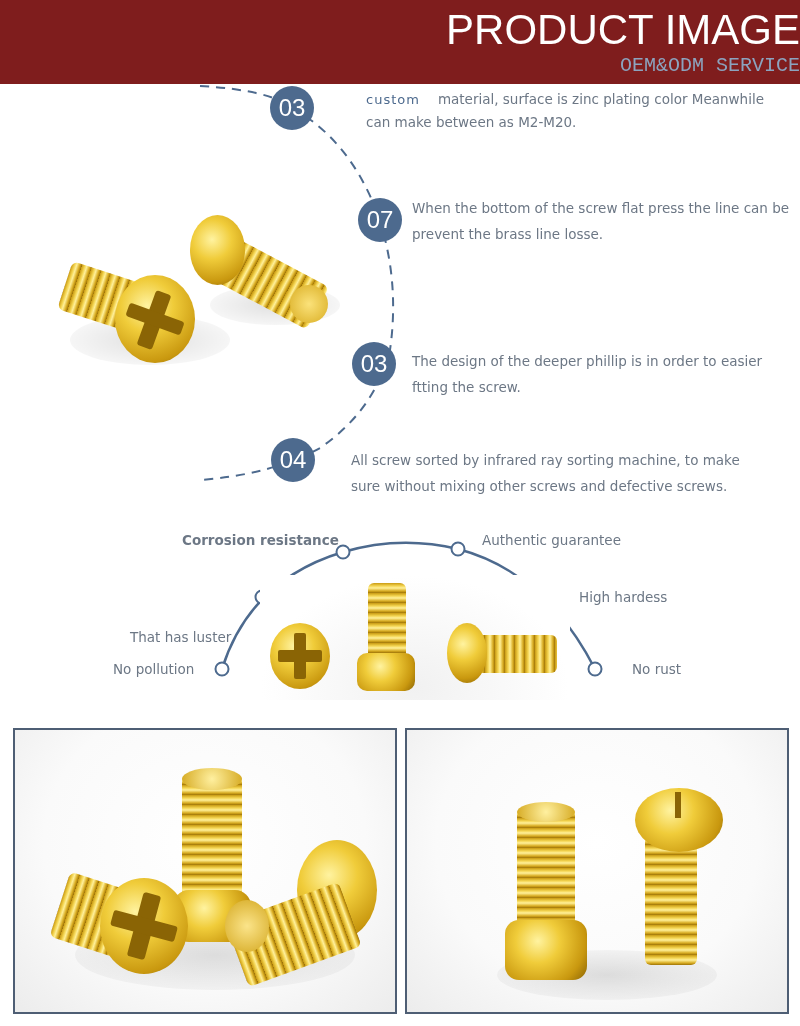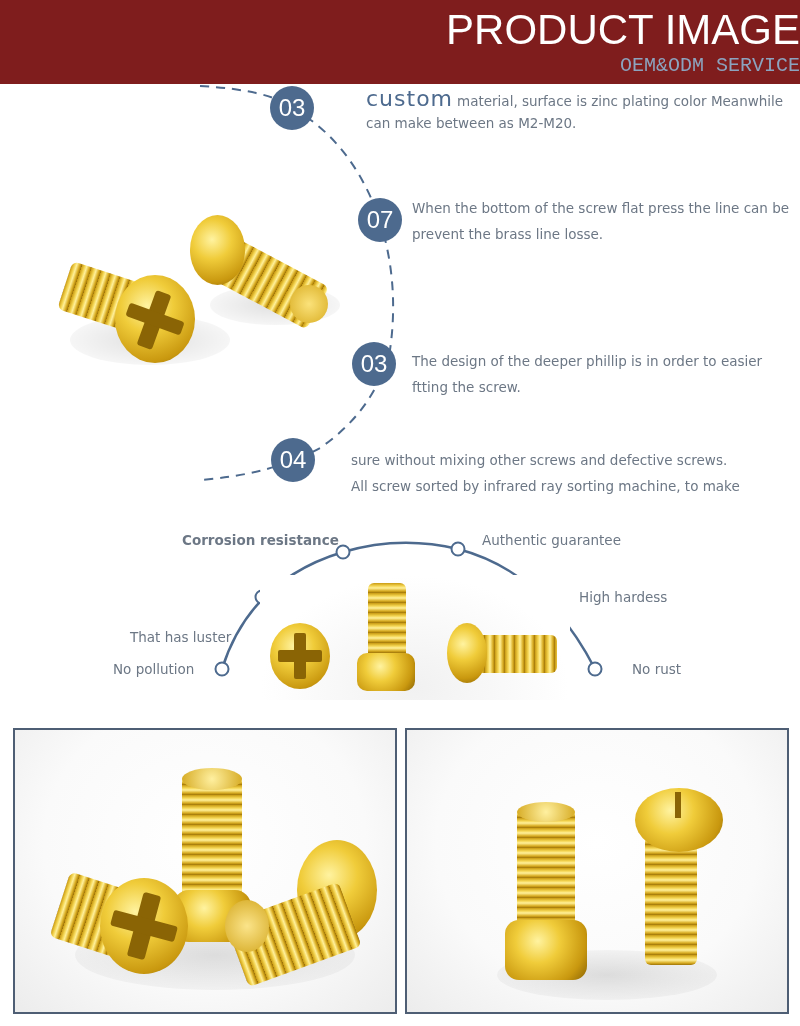--- a/index.html
+++ b/index.html
@@ -5,21 +5,21 @@
   * { box-sizing: border-box; margin: 0; padding: 0; }
   body { width: 800px; height: 1026px; background: #ffffff; font-family: "DejaVu Sans", "Liberation Sans", sans-serif; position: relative; overflow: hidden; }
   .header { position: absolute; left: 0; top: 0; width: 800px; height: 84px; background: #7f1d1d; text-align: right; }
   .header .title { position: absolute; left: 0; right: 0; top: 6px; font-family: "Liberation Sans", sans-serif; font-size: 42px; color: #ffffff; letter-spacing: 0px; line-height: 48px; }
   .header .subtitle { position: absolute; left: 0; right: 0; top: 54px; font-family: Liberation Mono, monospace; font-size: 20px; color: #8ca3be; line-height: 24px; margin-left: 15px; }
 
   .arc-svg { position: absolute; left: 0; top: 80px; }
 
   .badge { position: absolute; width: 44px; height: 44px; border-radius: 50%; background: #4d6a8e; color: #ffffff; font-family: "Liberation Sans", sans-serif; font-size: 24px; line-height: 44px; text-align: center; }
   .feature-text { position: absolute; font-family: "DejaVu Sans", sans-serif; font-size: 13.5px; color: #6c7785; line-height: 26px; }
-  .feature-text .lead { font-size: 22px; color: #4d6a8e; letter-spacing: 1px; margin-right: 4px; }
+  .feature-text .lead { font-size: 13px; color: #4d6a8e; letter-spacing: 1px; margin-right: 18px; }
 
   .prop-label { position: absolute; font-family: "DejaVu Sans", sans-serif; font-size: 13.5px; color: #6c7785; line-height: 18px; white-space: nowrap; }
 
   .photo { position: absolute; overflow: hidden; background: radial-gradient(ellipse at 50% 40%, #ffffff 0%, #fbfbfb 55%, #eeeeee 100%); }
   .frame { position: absolute; border: 2px solid #4e5e74; background: radial-gradient(ellipse at 50% 40%, #ffffff 0%, #fafafa 60%, #ececec 100%); overflow: hidden; }
   .shaft { position: absolute; border-radius: 6px; background: repeating-linear-gradient(90deg, #c99a12 0px, #f4d552 3px, #fff09a 5px, #d8ab20 8px, #9c7208 10px); }
   .shaft.v { background: repeating-linear-gradient(180deg, #c99a12 0px, #f4d552 3px, #fff09a 5px, #d8ab20 8px, #9c7208 10px); }
   .head { position: absolute; border-radius: 50%; background: radial-gradient(circle at 40% 35%, #fff3a0 0%, #f0cc3a 35%, #c9980f 75%, #8a6405 100%); }
   .cross { position: absolute; background: #8a6405; }
   .shadow { position: absolute; border-radius: 50%; background: radial-gradient(ellipse, rgba(0,0,0,0.12), rgba(0,0,0,0)); }
@@ -70,22 +70,22 @@
 </div>
 <div class="feature-text" style="left:412px; top:195px; width:388px;">
   <div>When the bottom of the screw flat press the line can be</div>
   <div>prevent the brass line losse.</div>
 </div>
 <div class="feature-text" style="left:412px; top:348px; width:388px;">
   <div>The design of the deeper phillip is in order to easier</div>
   <div>ftting the screw.</div>
 </div>
 <div class="feature-text" style="left:351px; top:447px; width:440px;">
+  <div>All screw sorted by infrared ray sorting machine, to make</div>
   <div>sure without mixing other screws and defective screws.</div>
-  <div>All screw sorted by infrared ray sorting machine, to make</div>
 </div>
 
 <div class="prop-label" style="left:182px; top:531px;font-weight:bold;">Corrosion resistance</div>
 <div class="prop-label" style="left:130px; top:588px;margin-top:40px;">That has luster</div>
 <div class="prop-label" style="left:113px; top:660px;">No pollution</div>
 <div class="prop-label" style="left:482px; top:531px;">Authentic guarantee</div>
 <div class="prop-label" style="left:579px; top:588px;">High hardess</div>
 <div class="prop-label" style="left:623px; top:660px;margin-left:9px;">No rust</div>
 
 <div class="photo" style="left:260px; top:575px; width:310px; height:125px; background:radial-gradient(ellipse at 50% 90%, #f1f1f1 0%, #ffffff 70%);">

